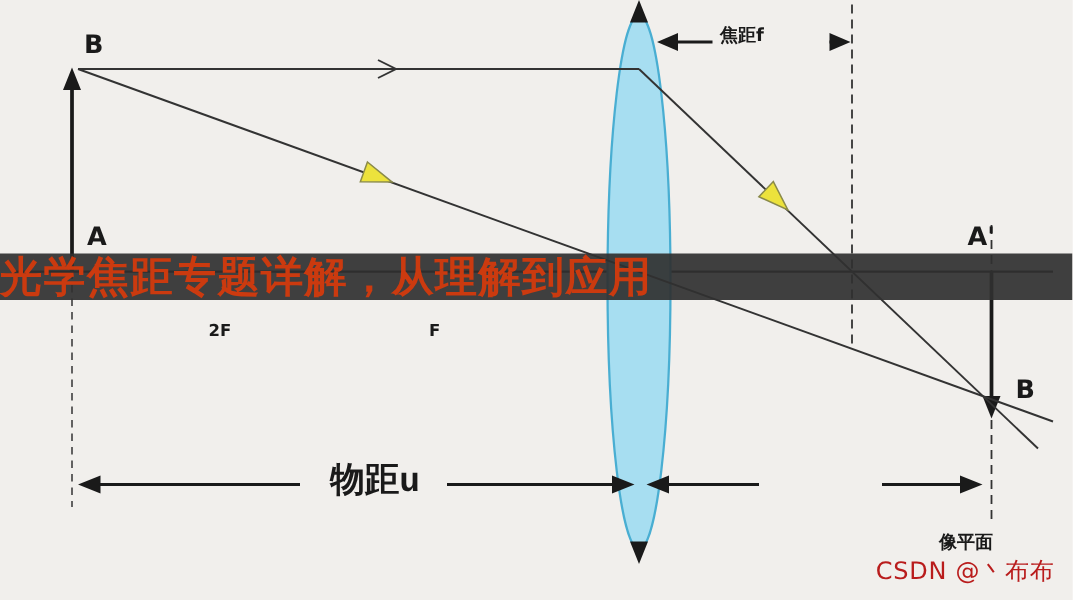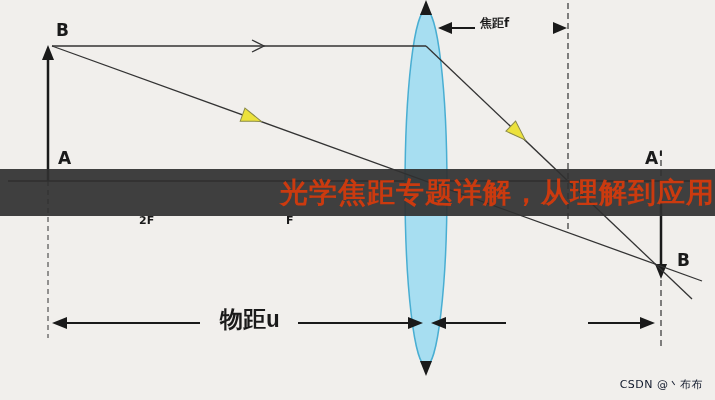--- a/index.html
+++ b/index.html
@@ -18,35 +18,35 @@
     white-space:nowrap;
     line-height:1;
   }
   .lbl-letter{font-size:17px;font-weight:600;}
   .lbl-tick{font-size:11px;font-weight:600;}
   .lbl-cn{font-size:23px;font-weight:700;font-family:Liberation Mono, monospace;}
   .lbl-cn-sm{font-size:12px;font-weight:700;}
   .banner{
     position:absolute;
     left:0;top:169px;
-    width:715px;height:47px;
+    width:715px;height:31px;
     background:rgba(48,48,48,0.92);
-    display:flex;align-items:center;justify-content:flex-end;
+    display:flex;align-items:center;justify-content:flex-start;
   }
   .banner span{
     color:#cb3a0f;
     font-size:28px;
     font-weight:700;
     letter-spacing:1px;
   }
   .watermark{
     position:absolute;
     right:12px;bottom:8px;
-    font-size:11px;
-    color:#0f172a;
+    font-size:16px;
+    color:#b91c1c;
     letter-spacing:0.5px;
   }
 </style>
 </head>
 <body>
 
 <div class="stage">
 
   <svg width="715" height="400" viewBox="0 0 715 400">
 
@@ -109,20 +109,21 @@
   </svg>
 
   <div class="lbl lbl-letter" style="left:56px;top:22px;">B</div>
   <div class="lbl lbl-letter" style="left:58px;top:150px;">A</div>
   <div class="lbl lbl-tick" style="left:139px;top:215px;">2F</div>
   <div class="lbl lbl-tick" style="left:286px;top:215px;">F</div>
   <div class="lbl lbl-cn-sm" style="left:480px;top:17px;">焦距f</div>
   <div class="lbl lbl-letter" style="left:645px;top:150px;">A'</div>
   <div class="lbl lbl-letter" style="left:677px;top:252px;">B</div>
   <div class="lbl lbl-cn" style="left:204px;top:310px;width:92px;text-align:center;">物距u</div>
+  <div class="lbl lbl-cn-sm" style="left:626px;top:355px;">像平面</div>
 
   <div class="banner">
     <span>光学焦距专题详解，从理解到应用</span>
   </div>
 
   <div class="watermark">CSDN @丶布布</div>
 
 </div>
 
 </body></html>

